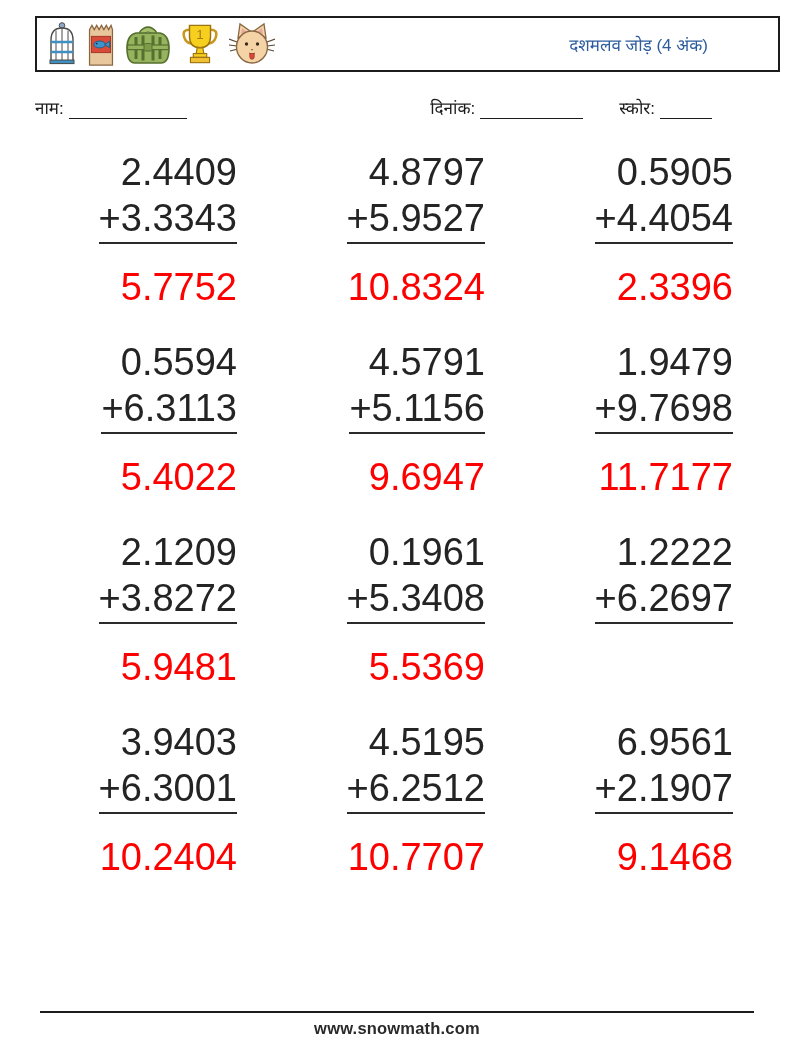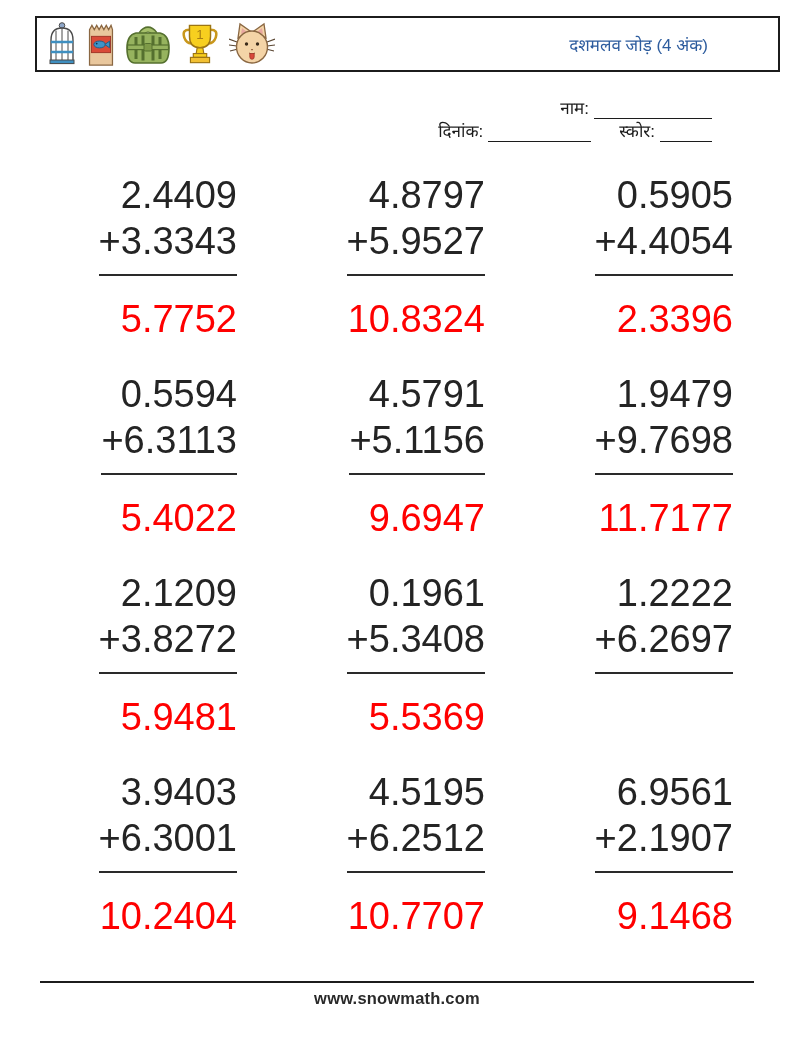--- a/index.html
+++ b/index.html
@@ -20,46 +20,46 @@
   .icons { display:flex; align-items:center; gap:9px; }
   .icon  { height:44px; display:block; }
   .worksheet-title {
     font-size:17px; color:var(--title-blue, #2d5c9e);
     margin-right:60px; white-space:nowrap;
   }
 
   
   .fields {
     display:flex; justify-content:space-between; align-items:flex-end;
-    margin-top:24px; padding-right:68px; font-size:17px; color:#1c1c1c;flex-direction:column;
+    margin-top:24px; padding-right:68px; font-size:17px; color:#1c1c1c;
   }
   .field { display:flex; align-items:flex-end; gap:5px; white-space:nowrap; }
-  .fields-right { display:flex; gap:28px; }
+  .fields-right { display:flex; gap:36px; }
   .blank { display:inline-block; border-bottom:1.6px solid #1c1c1c; height:14px; }
   .blank-name  { width:118px; }
   .blank-date  { width:103px; }
   .blank-score { width:52px;  }
 
   
   .problems {
     margin-top:30px;
     display:grid; grid-template-columns:repeat(3, 248px);
     row-gap:29px;
   }
   .problem {
     justify-self:end; margin-right:46px;
     font-size:38px; line-height:46px; text-align:right;
     color:#242424;
   }
-  .addend2-row { border-bottom:2.4px solid #2a2a2a; padding-bottom:10px;margin-left:48px; }
+  .addend2-row { border-bottom:2.4px solid #2a2a2a; padding-bottom:1px;margin-left:48px; }
   .sum-row { color:var(--answer, #ff0000); padding-top:20px; }
 
   
   .footer {
-    position:absolute; left:40px; top:981px; width:714px;
+    position:absolute; left:40px; top:1011px; width:714px;
     border-top:2.2px solid #1c1c1c; text-align:center;
   }
   .footer-url {
     margin-top:6px; font-weight:bold; font-size:16.5px;
     color:#2a2a2a; letter-spacing:0.2px;
   }
 </style>
 </head>
 <body>
 

